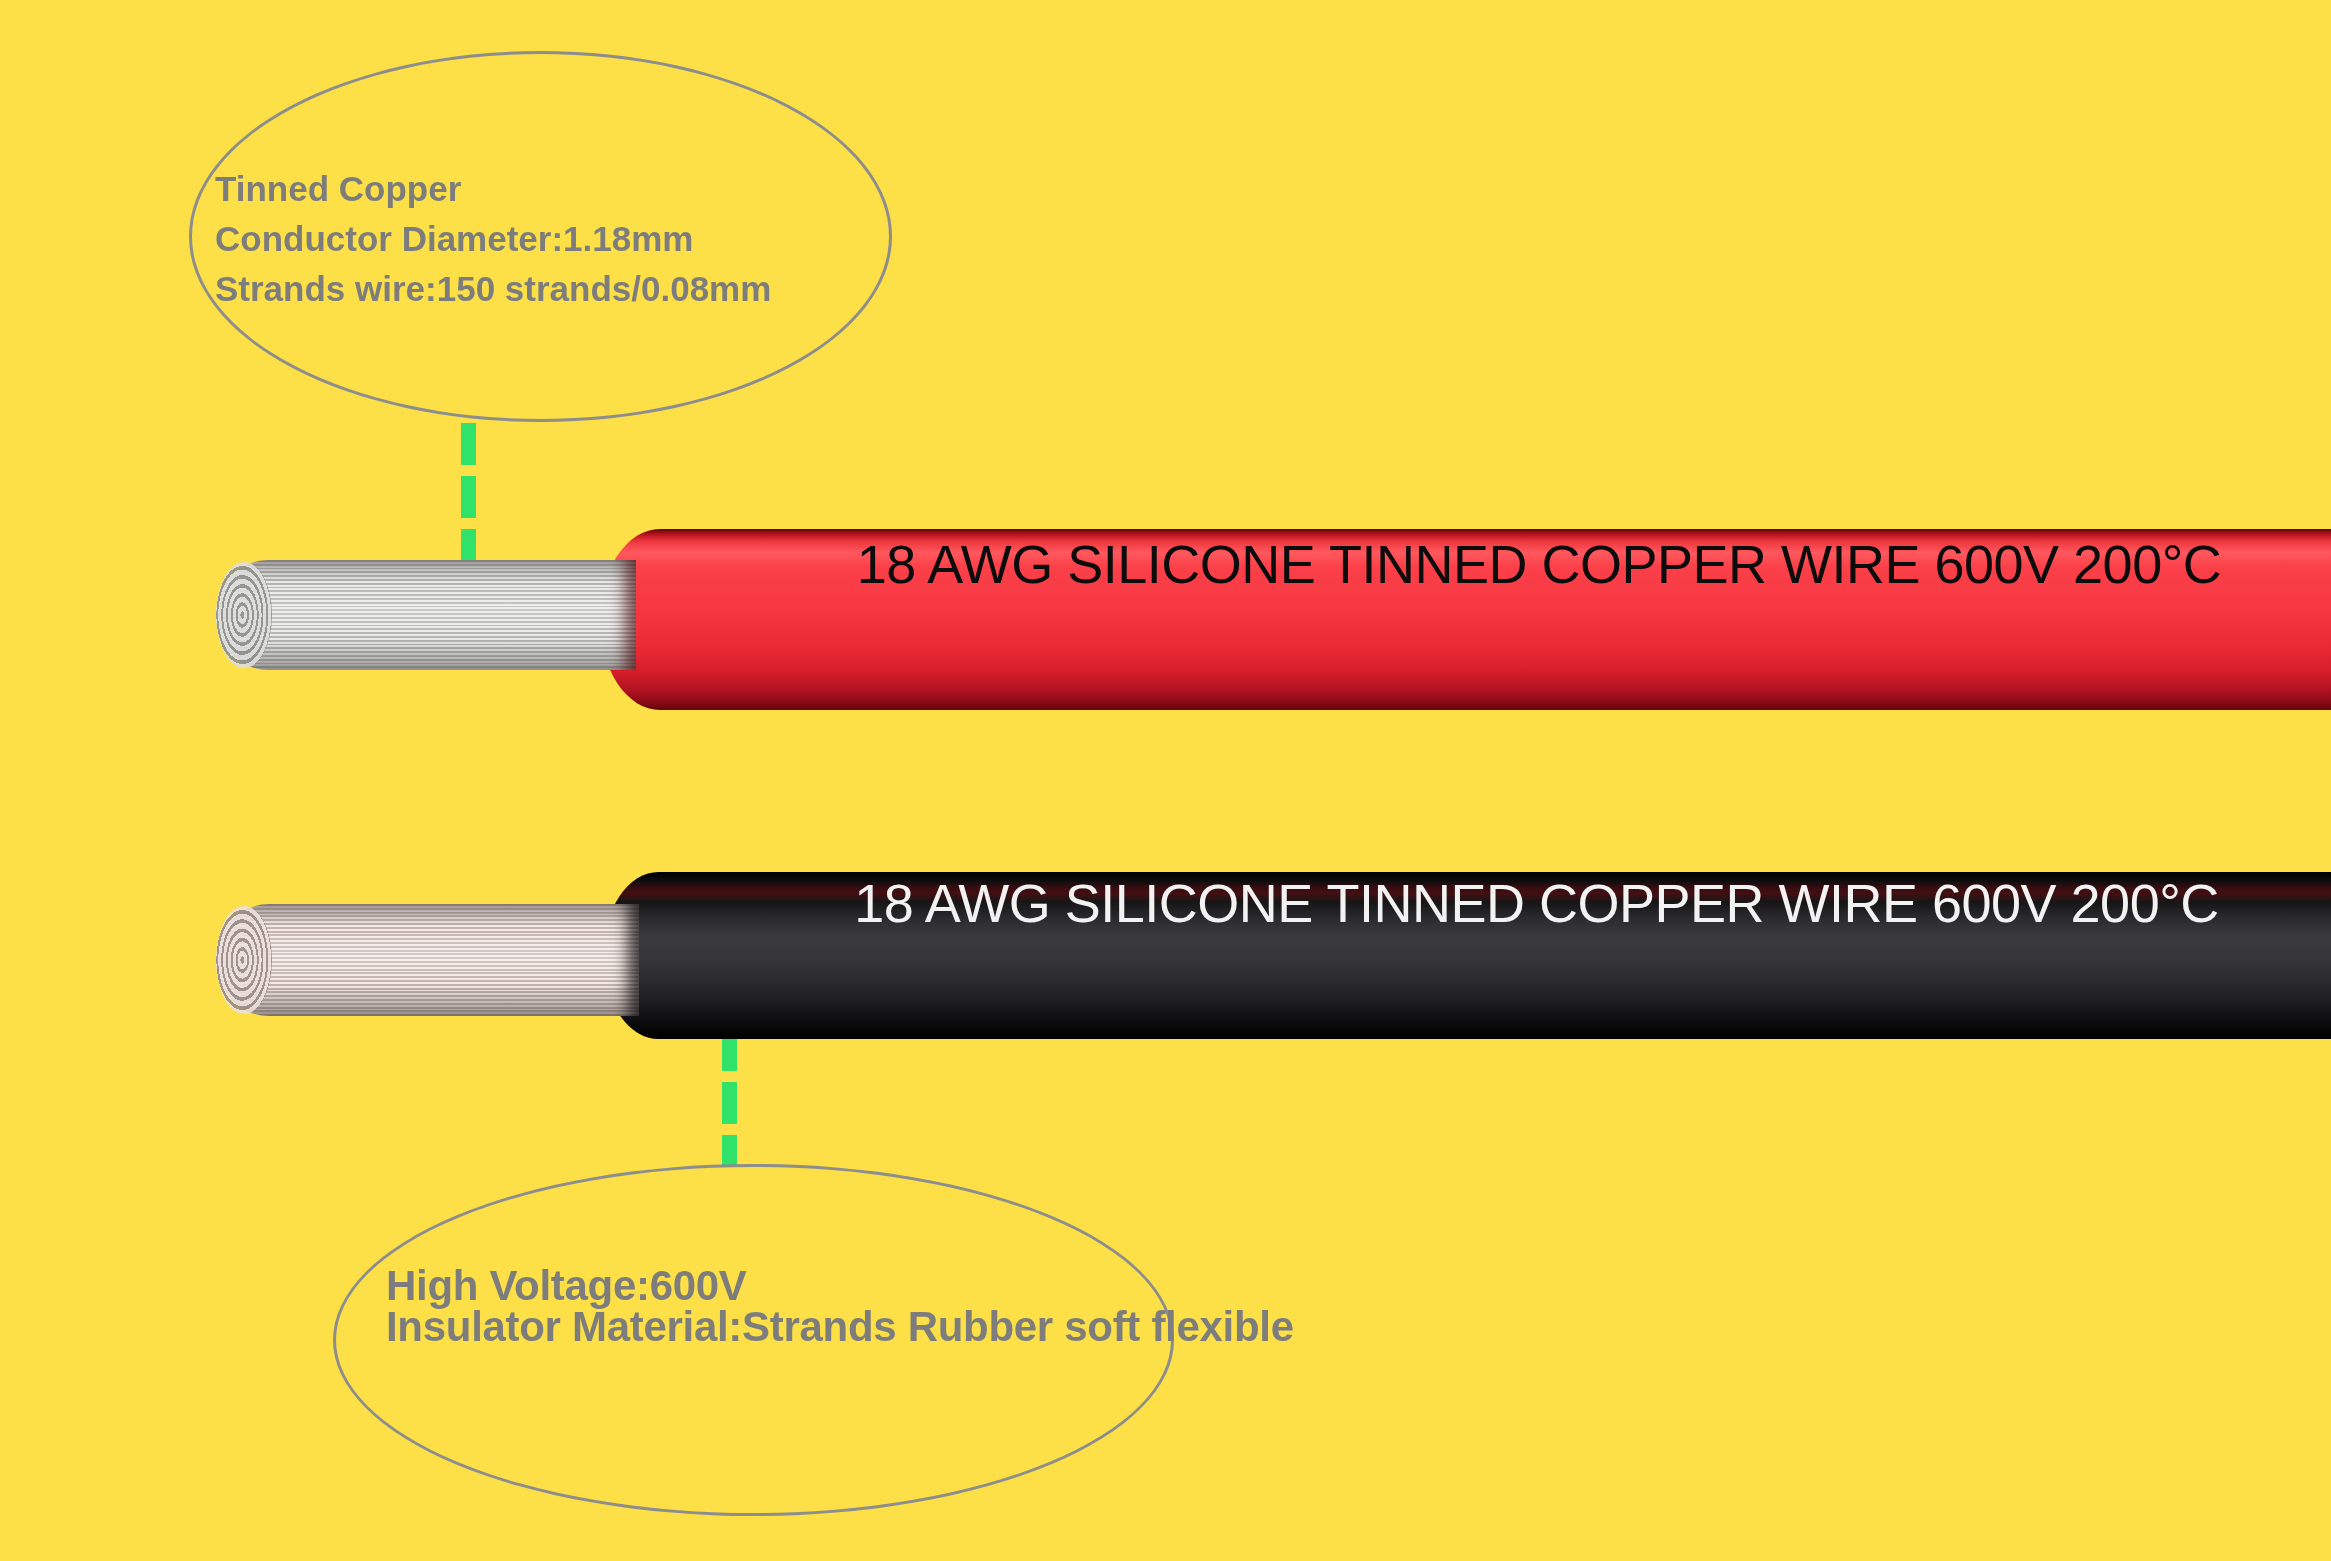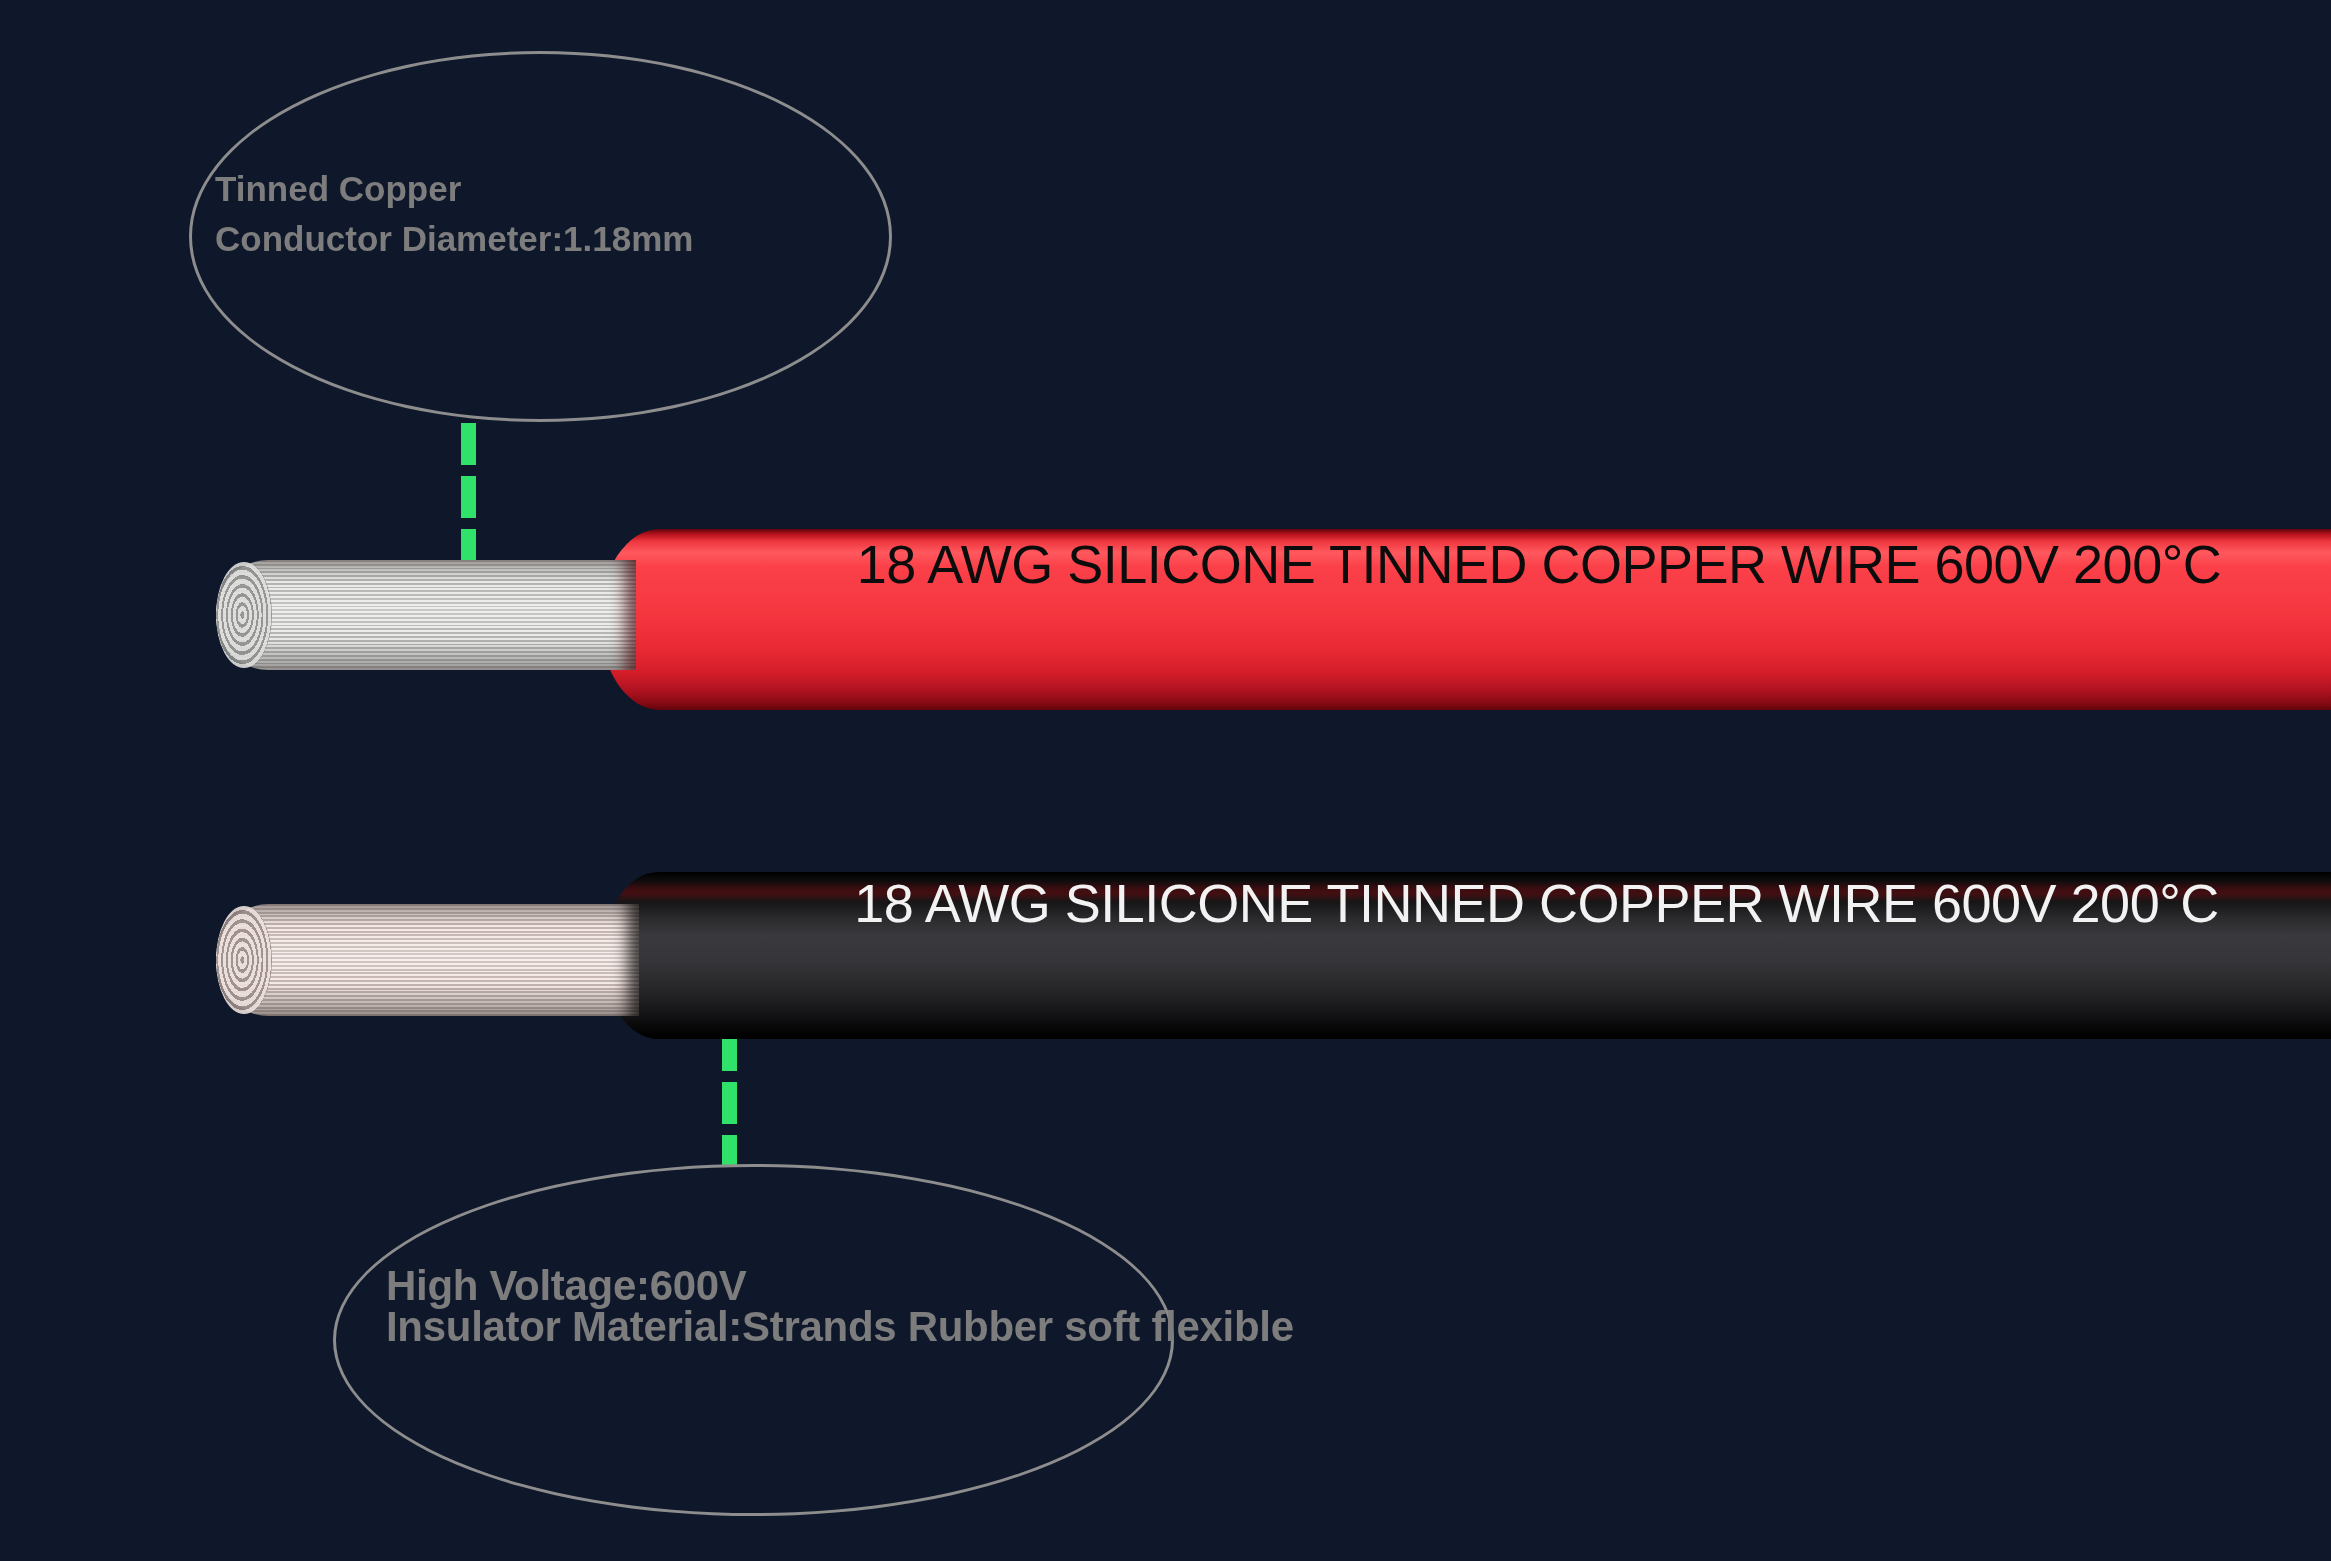--- a/index.html
+++ b/index.html
@@ -8,21 +8,21 @@
     --leader-green:#30e26a;
     --callout-stroke:#8d8d8d;
     --callout-text:#7d7d7d;
     --label-on-red:#0c0c0c;
     --label-on-black:#f2f2f2;
   }
   html,body{margin:0;padding:0;background:#ffffff;}
   .canvas{
     position:relative;
     width:2332px;height:1561px;
-    background:#0f172a;
+    background:#fde047;
     overflow:hidden;
     font-family:"Liberation Sans","DejaVu Sans",sans-serif;
   }
 
   
   .callout{
     position:absolute;
     border:3.8px solid var(--callout-stroke);
     border-radius:50%;
     box-sizing:border-box;
@@ -130,20 +130,21 @@
 </style>
 </head>
 <body>
 
 <div class="canvas">
 
   <div class="callout callout-top"></div>
   <div class="callout-text top">
     <p>Tinned Copper</p>
     <p>Conductor Diameter:1.18mm</p>
+    <p>Strands wire:150 strands/0.08mm</p>
   </div>
 
   <div class="leader leader-top"></div>
 
   <div class="wire-insulation red">
     <span class="wire-label on-red">18 AWG SILICONE TINNED COPPER WIRE 600V 200°C</span>
   </div>
   <div class="conductor red-end"></div>
 
   <div class="wire-insulation black">

